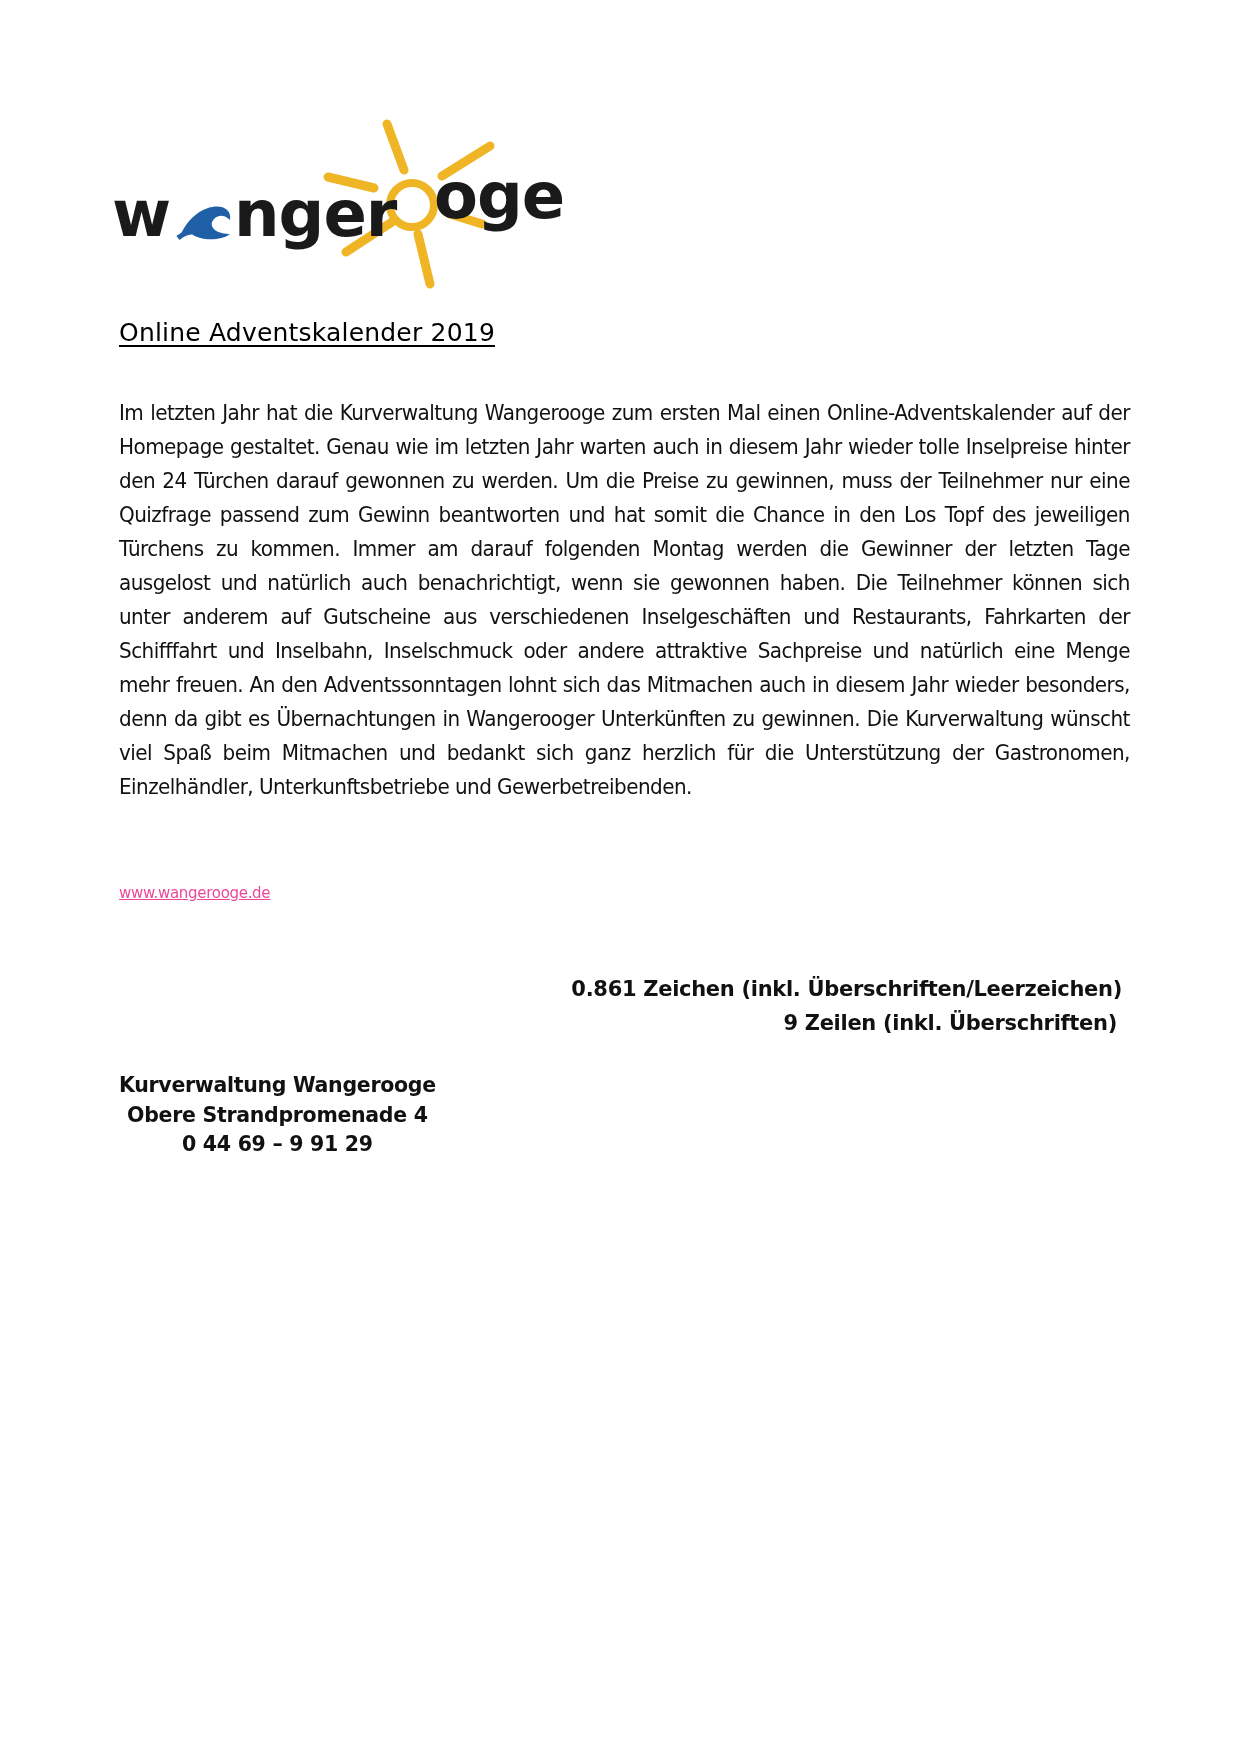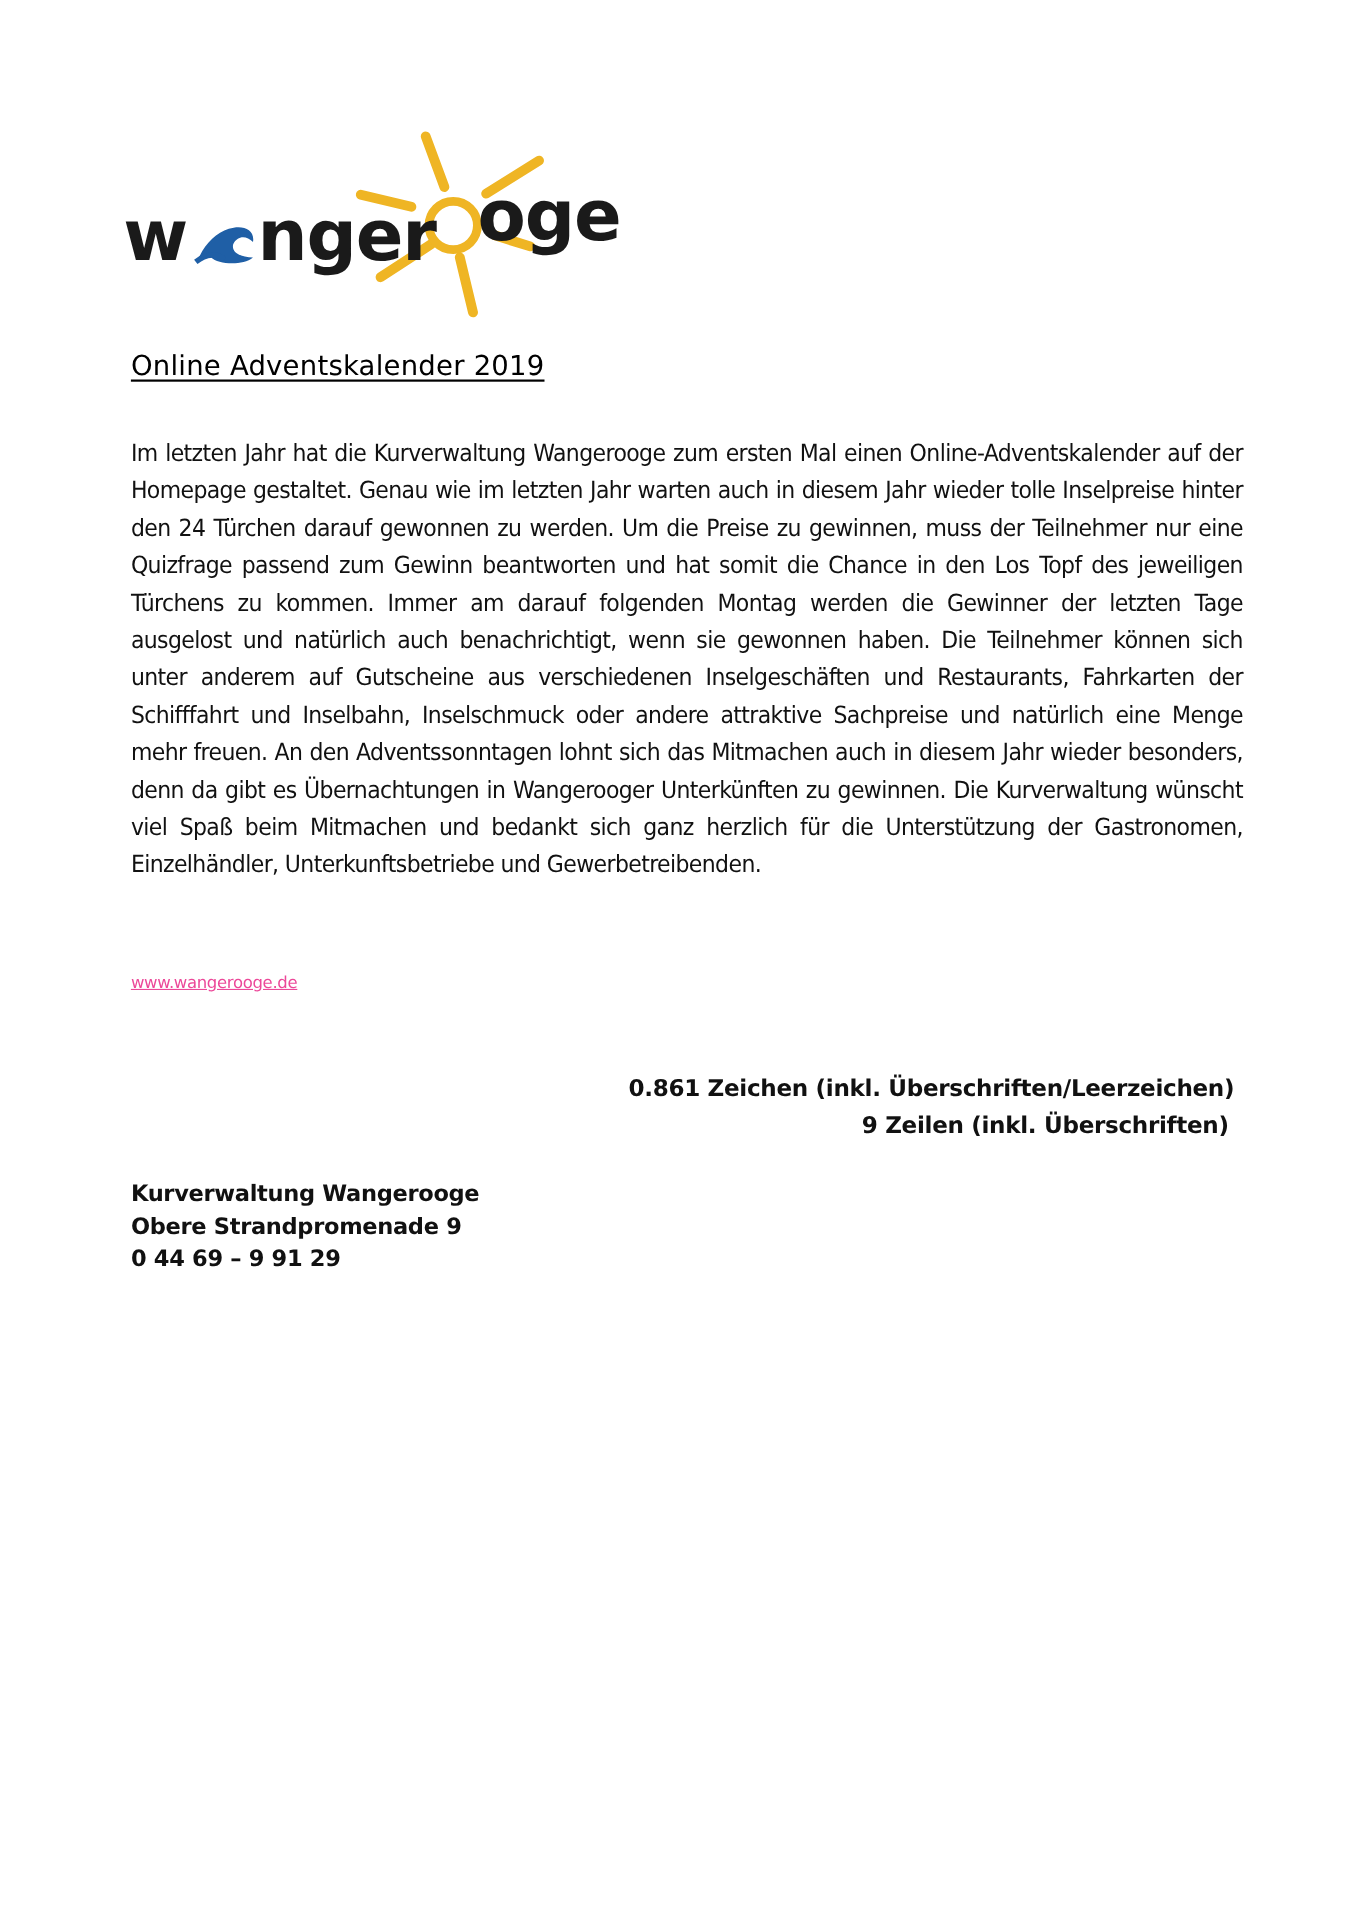--- a/index.html
+++ b/index.html
@@ -79,20 +79,21 @@
     .stats .stats-lines { padding-right: 5px; }
     .contact {
       position: absolute;
       left: 119px;
       top: 1071px;
       font-size: 20.5px;
       line-height: 29.6px;
       font-weight: bold;
       font-family: "DejaVu Sans", sans-serif;
       letter-spacing: -0.3px;
+      text-align: center;
     }
     .contact div { white-space: nowrap; }
   </style>
 </head>
 <body>
 
 <div class="logo">
   <svg width="460" height="180" viewBox="0 0 460 180">
 
     <g stroke="#efb524" stroke-width="9" stroke-linecap="round" fill="none">
@@ -121,15 +122,15 @@
 
 <a class="link">www.wangerooge.de</a>
 
 <div class="stats">
   <div>0.861 Zeichen (inkl. Überschriften/Leerzeichen)</div>
   <div class="stats-lines">9 Zeilen (inkl. Überschriften)</div>
 </div>
 
 <div class="contact">
   <div>Kurverwaltung Wangerooge</div>
-  <div>Obere Strandpromenade 9</div>
+  <div>Obere Strandpromenade 4</div>
   <div>0 44 69 – 9 91 29</div>
 </div>
 
 </body></html>

